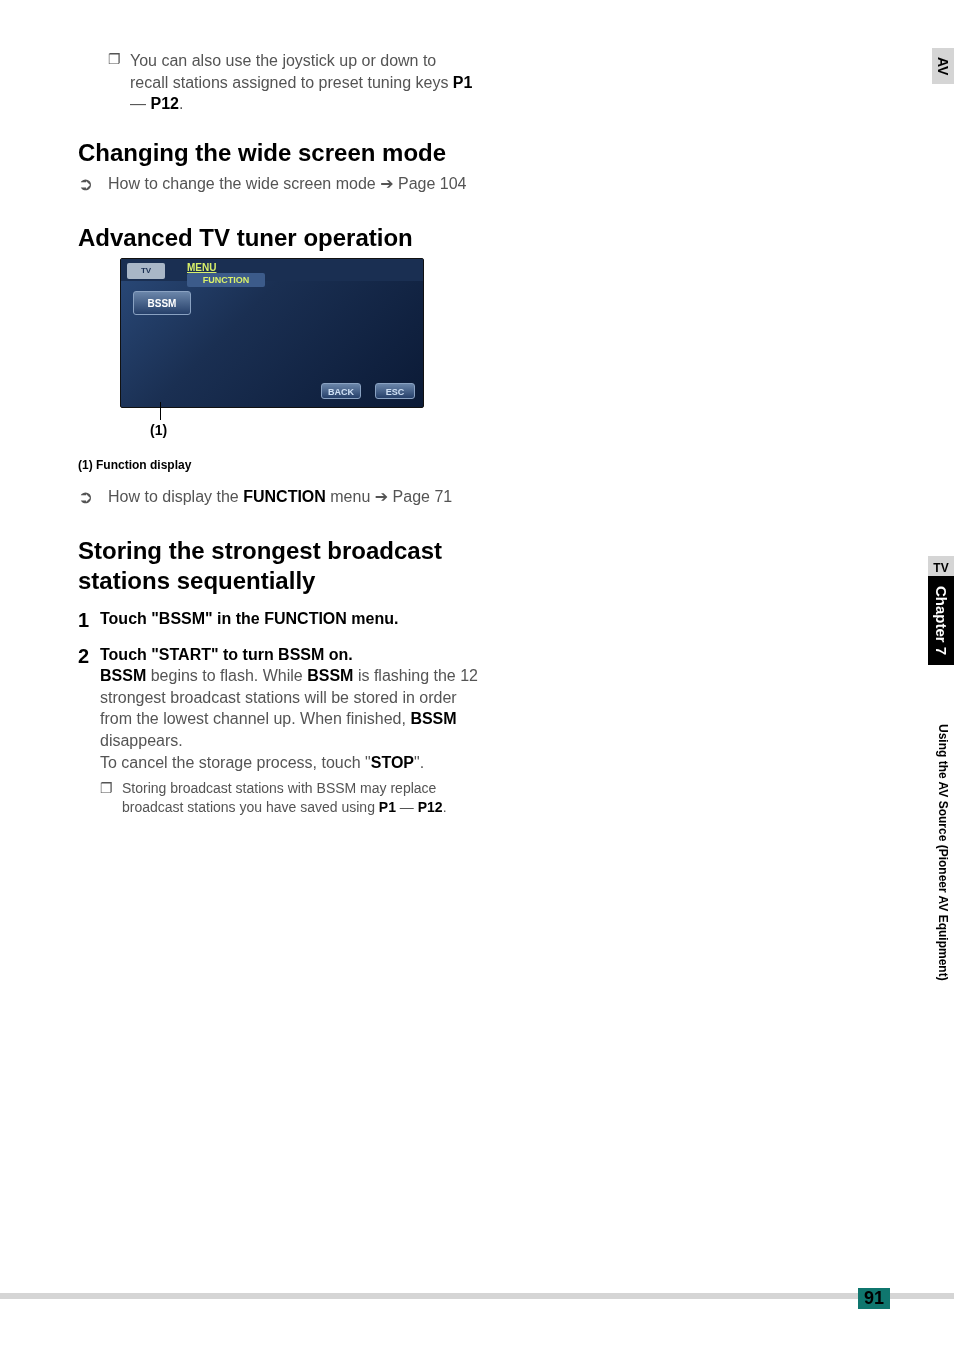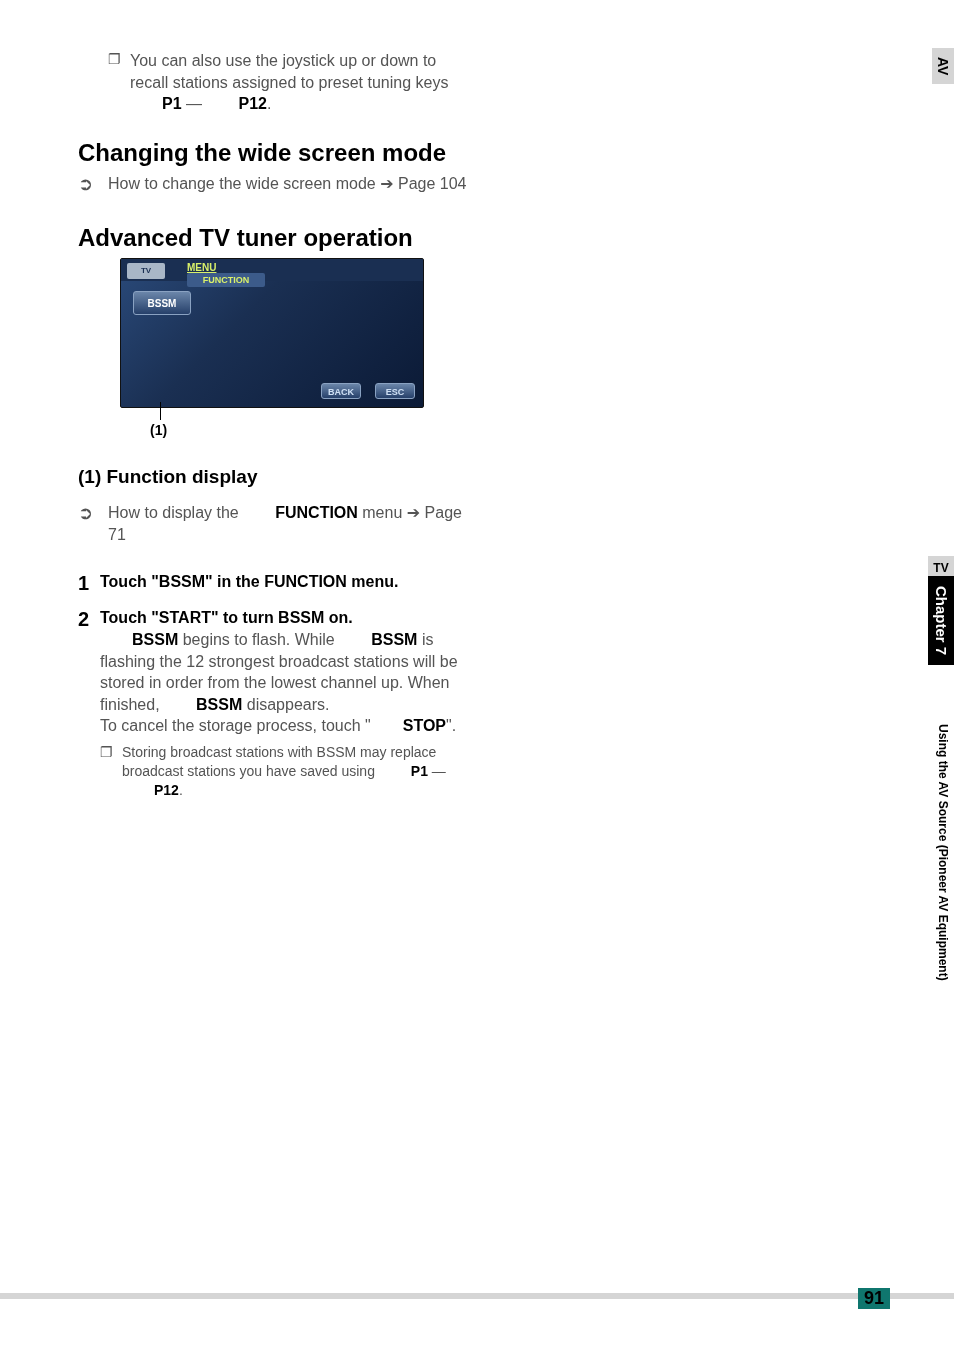--- a/index.html
+++ b/index.html
@@ -19,21 +19,21 @@
   }
   .content-col {
     position: absolute;
     left: 78px;
     top: 50px;
     width: 400px;
   }
   .note-row { display:flex; margin-left: 30px; margin-bottom: 24px;}
   .note-bullet { flex: 0 0 22px; color:#545454; font-size:14px; line-height:1.35; }
   .note-text { flex: 1; color:#545454; font-size:16px; line-height:1.35; }
-  .bold { font-weight:700; color:#000;margin-left:32px;}
+  .bold { font-weight:700; color:#000;}
   h2.section { font-size:24px; font-weight:700; margin:10px 0 6px 0; color:#000;}
   .subrow { display:flex; margin-left: 0px; margin-top:6px; margin-bottom:28px; }
   .subrow .arrowish { flex:0 0 30px; color:#545454; font-size:18px; line-height:1.3;}
   .subrow .txt { flex:1; color:#545454; font-size:16px; line-height:1.35;}
   .subrow .txt .bold { font-weight:700; color:#000;}
   .screenshot-box {
     margin-left: 42px;
     width: 304px;
     height: 150px;
     background: linear-gradient(135deg,#2a4a7a 0%, #1a2f52 40%, #0b1a36 100%);
@@ -76,21 +76,21 @@
   .callout-line {
     margin-left: 42px; margin-top:0;
     position: relative; height:28px;
   }
   .callout-line .tick {
     position:absolute; left:40px; top:-6px; width:1px; height:18px; background:#000;
   }
   .callout-line .lbl {
     position:absolute; left:30px; top:14px; font-size:14px; font-weight:700;
   }
-  .p-head { font-size:19px; font-weight:700; margin-top:30px;}
+  .p-head { font-size:12px; font-weight:700; margin-top:22px;}
   .p-body { font-size:16px; color:#545454; margin-top:2px;}
   .steps { margin-top:12px;}
   .step { display:flex; margin-bottom:12px;}
   .step .num { flex:0 0 22px; font-size:20px; font-weight:700; line-height:1.2;}
   .step .body { flex:1; font-size:16px; color:#545454; line-height:1.35;}
   .step .body .lead { font-weight:700; color:#000; font-size:16px;}
   .step .body .lead .fn { font-family: Arial, sans-serif;}
   .subnote { display:flex; margin-left: 0px; margin-top:6px;}
   .subnote .b { flex:0 0 22px; color:#545454; font-size:14px;}
   .subnote .t { flex:1; color:#545454; font-size:14px; line-height:1.35;}
@@ -164,20 +164,21 @@
 
     <div class="p-head">(1) Function display</div>
 
     <div class="subrow" style="margin-top:14px; margin-bottom:26px;">
       <div class="arrowish">➲</div>
       <div class="txt">
         <span>How to display the </span><span class="bold">FUNCTION</span><span> menu ➔ Page 71</span>
       </div>
     </div>
 
+    <h2 class="section" style="line-height:1.25;">Storing the strongest broadcast stations sequentially</h2>
 
     <div class="steps">
 
       <div class="step">
         <div class="num">1</div>
         <div class="body">
           <span class="lead">
             <span>Touch "BSSM" in the </span><span class="fn">FUNCTION</span><span> menu.</span>
           </span>
         </div>

